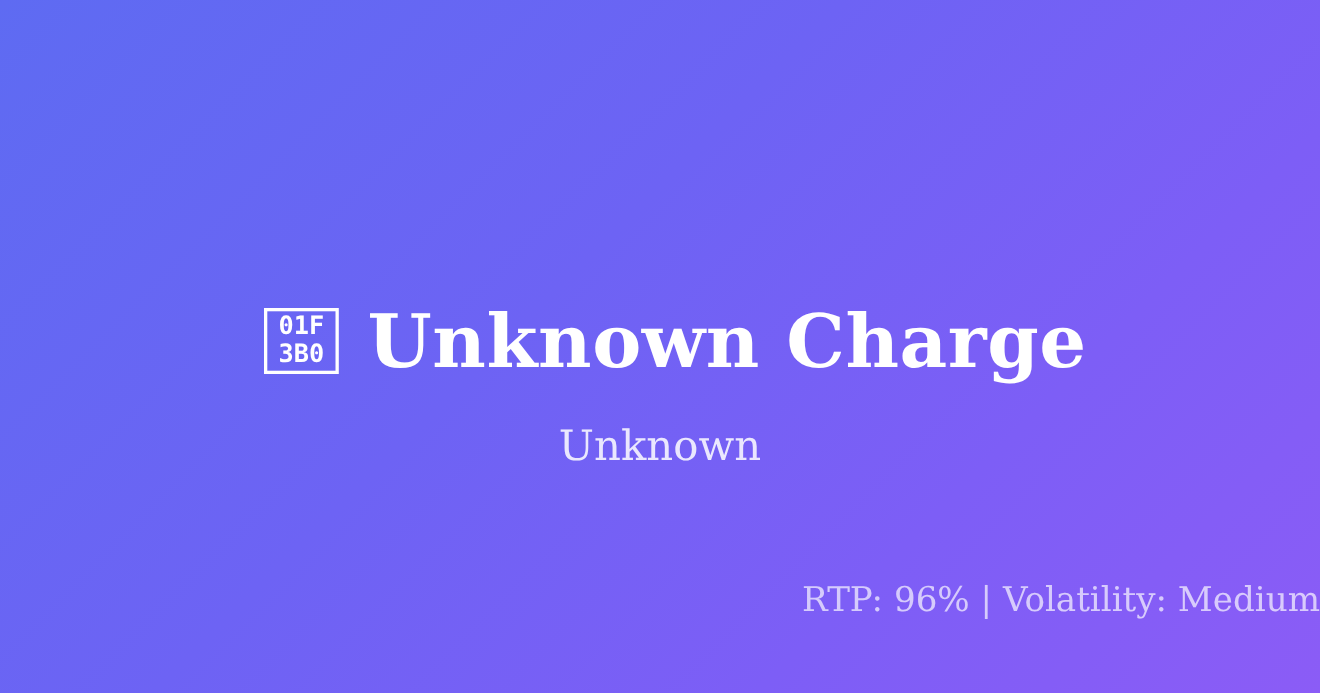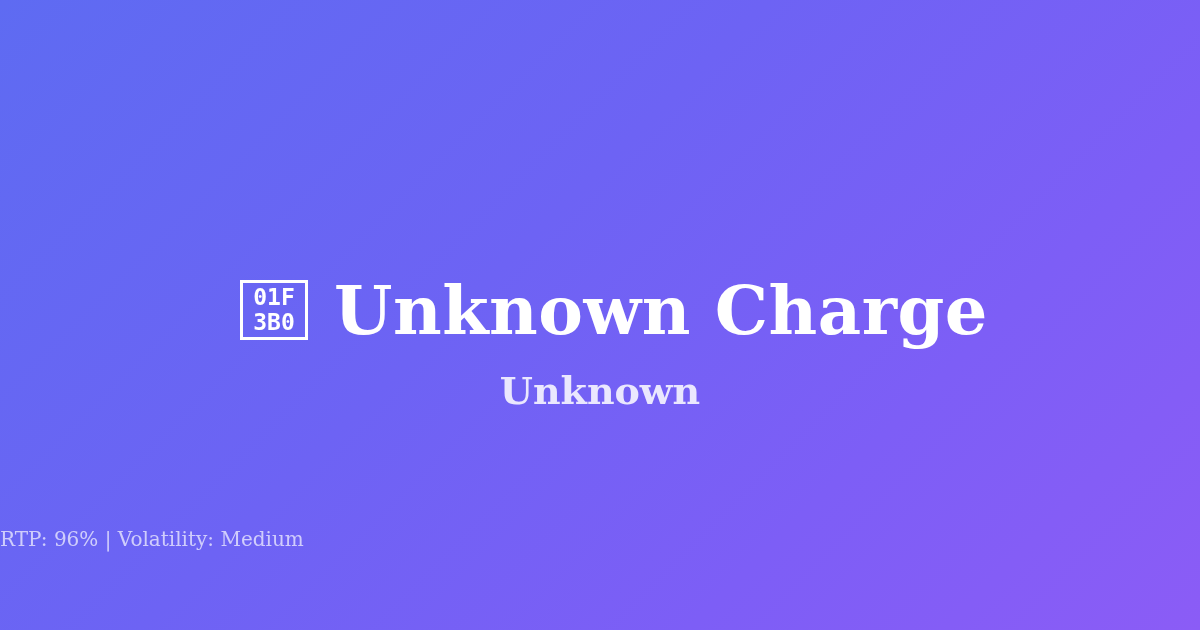--- a/index.html
+++ b/index.html
@@ -72,38 +72,38 @@
     color: #ffffff;
     letter-spacing: 0.5px;
     line-height: 1;
     white-space: nowrap;
   }
 
   .subtitle {
     position: absolute;
     left: 0;
     right: 0;
-    top: 368px;
+    top: 383px;
     text-align: center;
     font-family: "DejaVu Serif", "Liberation Serif", serif;
     font-size: 38px;
-    font-weight: 700;
+    font-weight: 400;
     line-height: 1.2;
     color: rgba(255, 255, 255, 0.85);
     white-space: nowrap;
   }
 
   .footer {
     position: absolute;
     left: 0;
     right: 0;
     top: 527px;
-    text-align: left;
+    text-align: right;
     font-family: "DejaVu Serif", "Liberation Serif", serif;
-    font-size: 20px;
+    font-size: 31px;
     font-weight: 400;
     line-height: 1.2;
     color: rgba(255, 255, 255, 0.68);
     white-space: nowrap;
   }
 </style>
 </head>
 <body>
 
 <div class="card">

